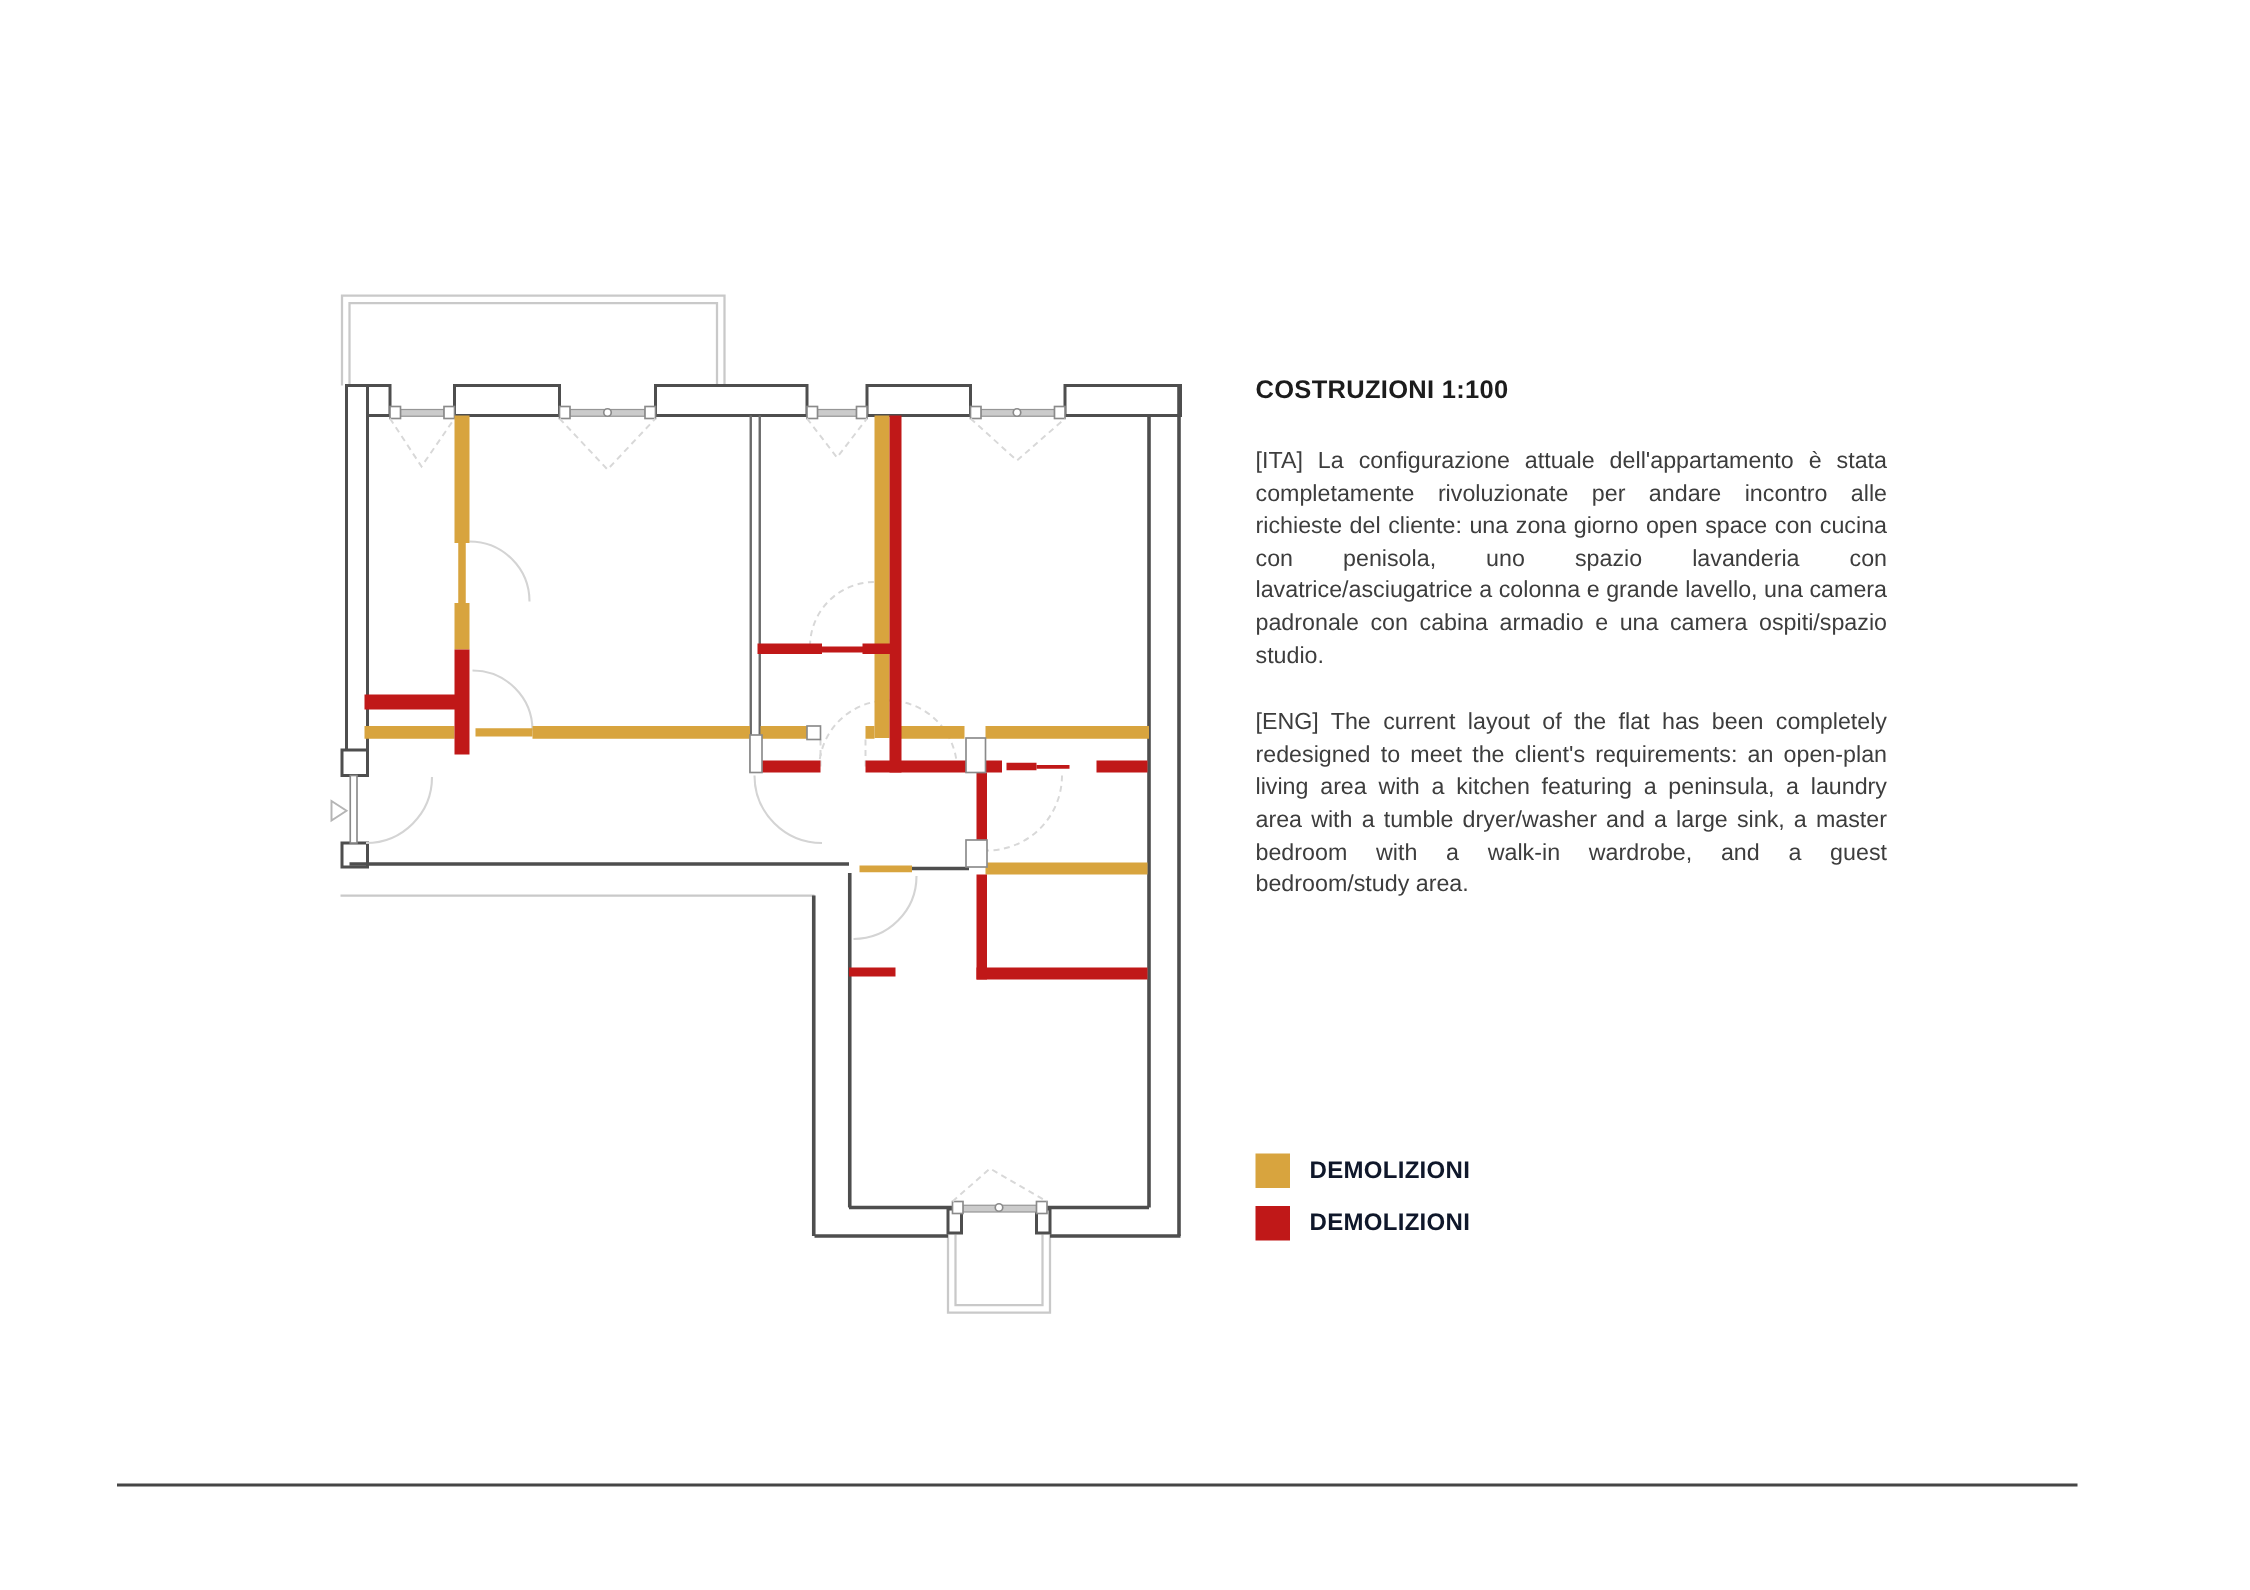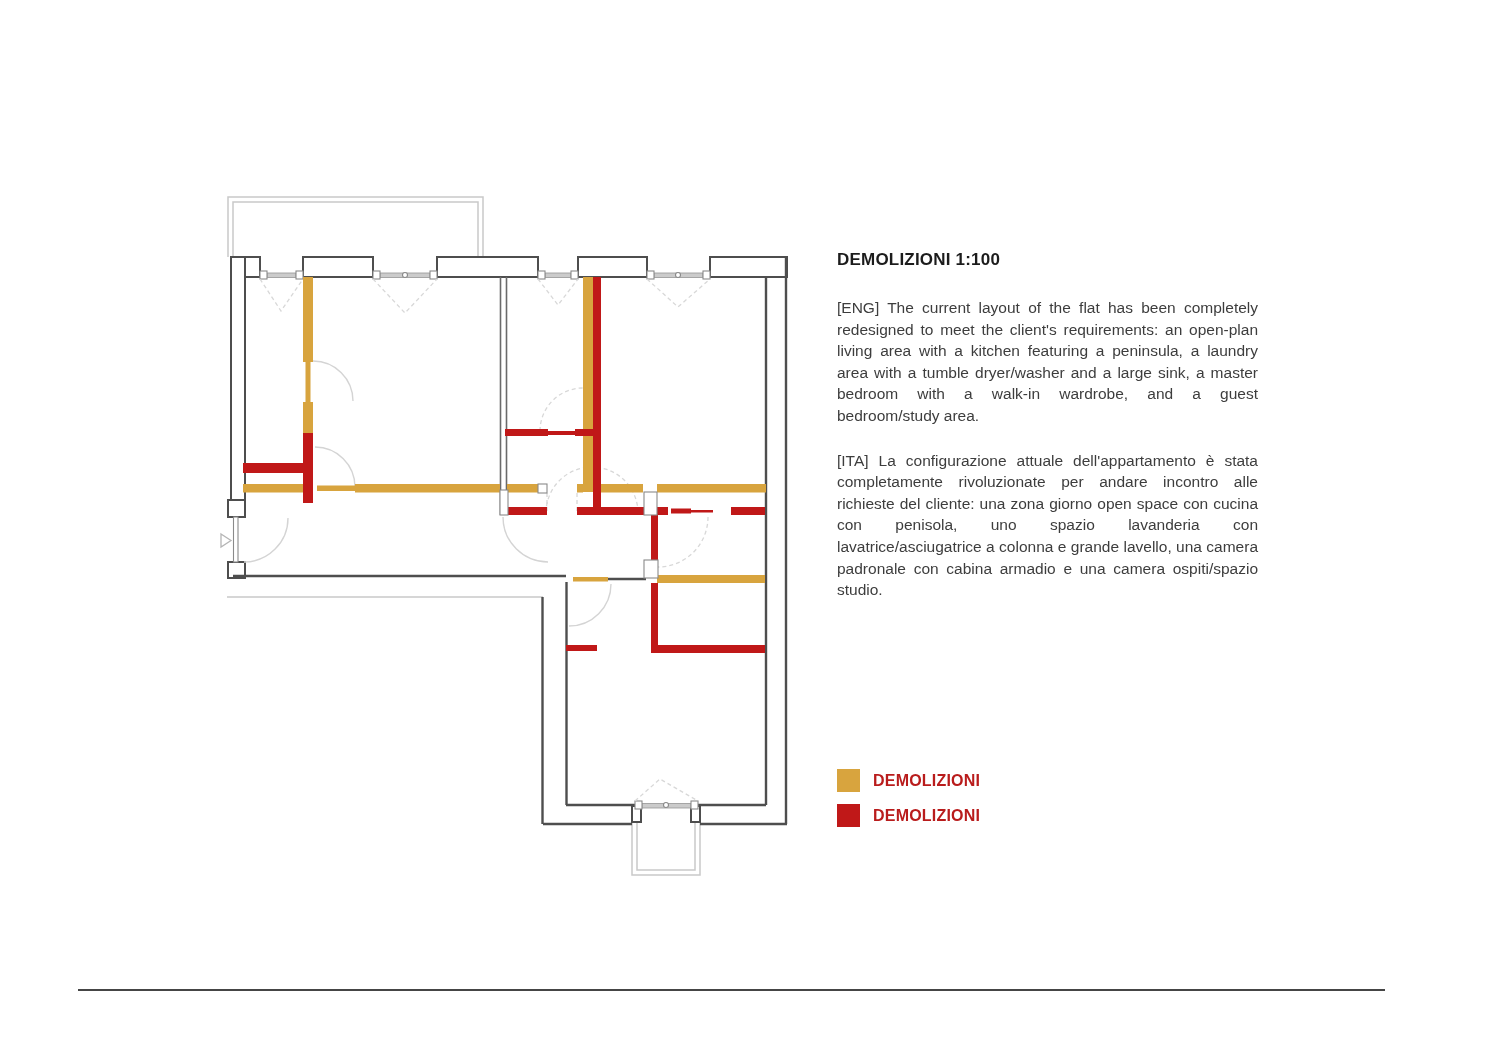--- a/index.html
+++ b/index.html
@@ -29,21 +29,21 @@
   .panel{position:absolute;left:837px;top:250px;width:421px;color:#3d3d3d;}
   .panel h1{
     margin:0 0 27px 0;font-size:17px;font-weight:bold;color:#1c1c1c;letter-spacing:.2px;
   }
   .panel p{
     margin:0 0 23px 0;font-size:15.5px;line-height:21.6px;text-align:justify;
   }
   .legend{position:absolute;left:837px;top:769px;}
   .legend-row{display:flex;align-items:center;margin-bottom:12px;}
   .swatch{width:23px;height:23px;margin-right:13px;flex:0 0 auto;}
-  .legend-label{font-size:16px;font-weight:600;color:#b91c1c;letter-spacing:.2px;}
+  .legend-label{font-size:16px;font-weight:600;color:#0f172a;letter-spacing:.2px;}
   .footer-rule{position:absolute;left:78px;top:989px;width:1307px;height:2px;background:#454545;}
 </style>
 </head>
 <body>
 
 <svg id="plan" viewBox="0 0 1500 1060" xmlns="http://www.w3.org/2000/svg">
 
   <g>
     <path class="liteline" d="M228,257 L228,197 L483,197 L483,257"></path>
     <path class="liteline" d="M233,257 L233,202 L478,202 L478,257"></path>
@@ -174,23 +174,23 @@
 
   <g>
     <rect class="cap" x="538" y="484" width="9" height="9"></rect>
     <rect class="cap" x="644" y="492" width="13" height="23"></rect>
     <rect class="cap" x="500" y="490" width="8" height="25"></rect>
     <rect class="cap" x="644" y="560" width="14" height="18"></rect>
   </g>
 </svg>
 
 <div class="panel">
-  <h1>DEMOLIZIONI 1:100</h1>
+  <h1>COSTRUZIONI 1:100</h1>
+  <p>[ITA] La configurazione attuale dell'appartamento è stata completamente rivoluzionate per andare incontro alle richieste del cliente: una zona giorno open space con cucina con penisola, uno spazio lavanderia con lavatrice/asciugatrice a colonna e grande lavello, una camera padronale con cabina armadio e una camera ospiti/spazio studio.</p>
   <p>[ENG] The current layout of the flat has been completely redesigned to meet the client's requirements: an open-plan living area with a kitchen featuring a peninsula, a laundry area with a tumble dryer/washer and a large sink, a master bedroom with a walk-in wardrobe, and a guest bedroom/study area.</p>
-  <p>[ITA] La configurazione attuale dell'appartamento è stata completamente rivoluzionate per andare incontro alle richieste del cliente: una zona giorno open space con cucina con penisola, uno spazio lavanderia con lavatrice/asciugatrice a colonna e grande lavello, una camera padronale con cabina armadio e una camera ospiti/spazio studio.</p>
 </div>
 
 <div class="legend">
   <div class="legend-row">
     <div class="swatch" style="background: rgb(216, 164, 62);"></div>
     <div class="legend-label">DEMOLIZIONI</div>
   </div>
   <div class="legend-row">
     <div class="swatch" style="background: rgb(192, 24, 24);"></div>
     <div class="legend-label">DEMOLIZIONI</div>

